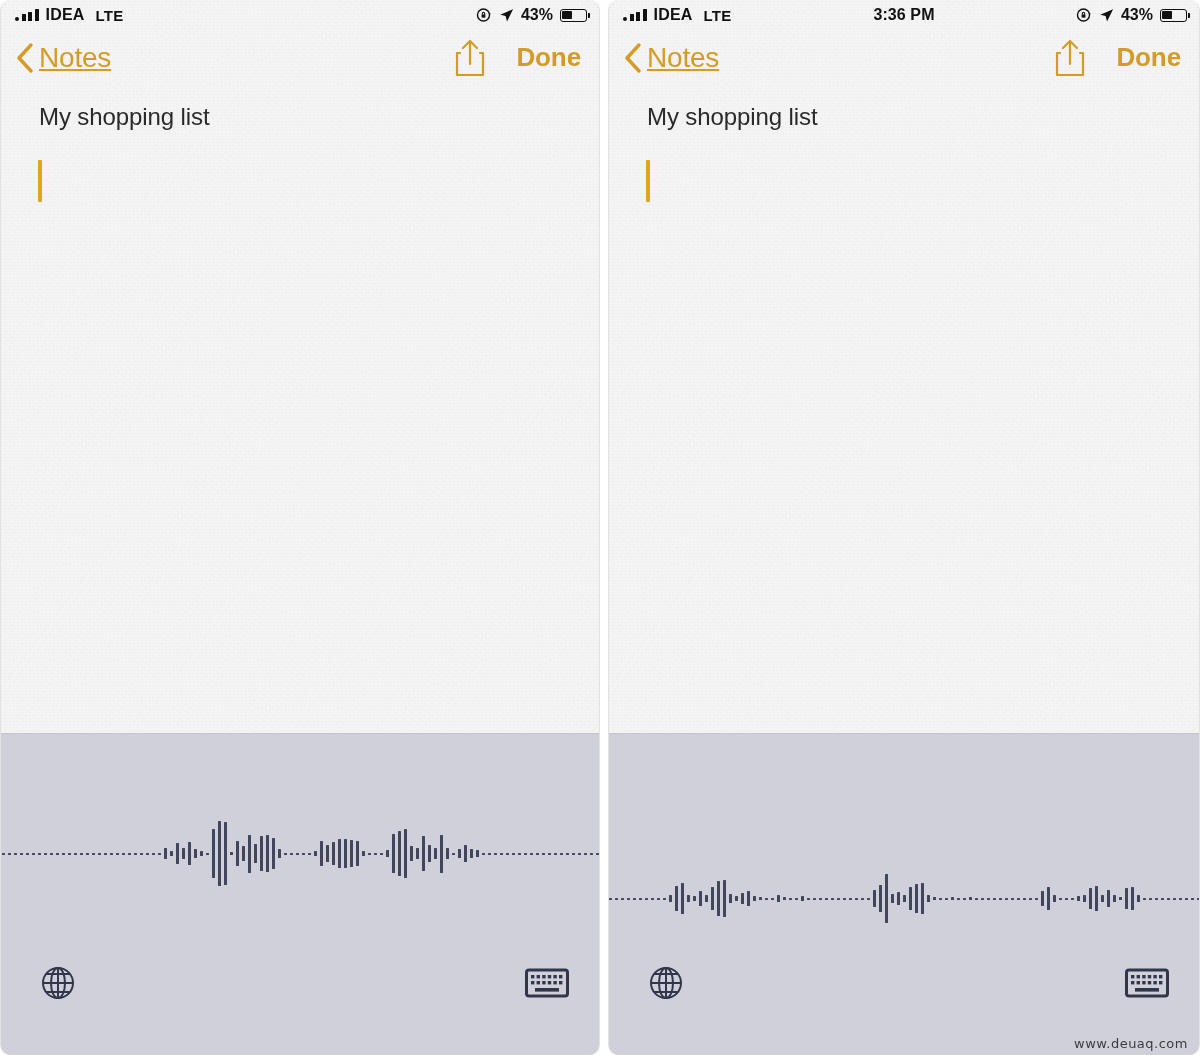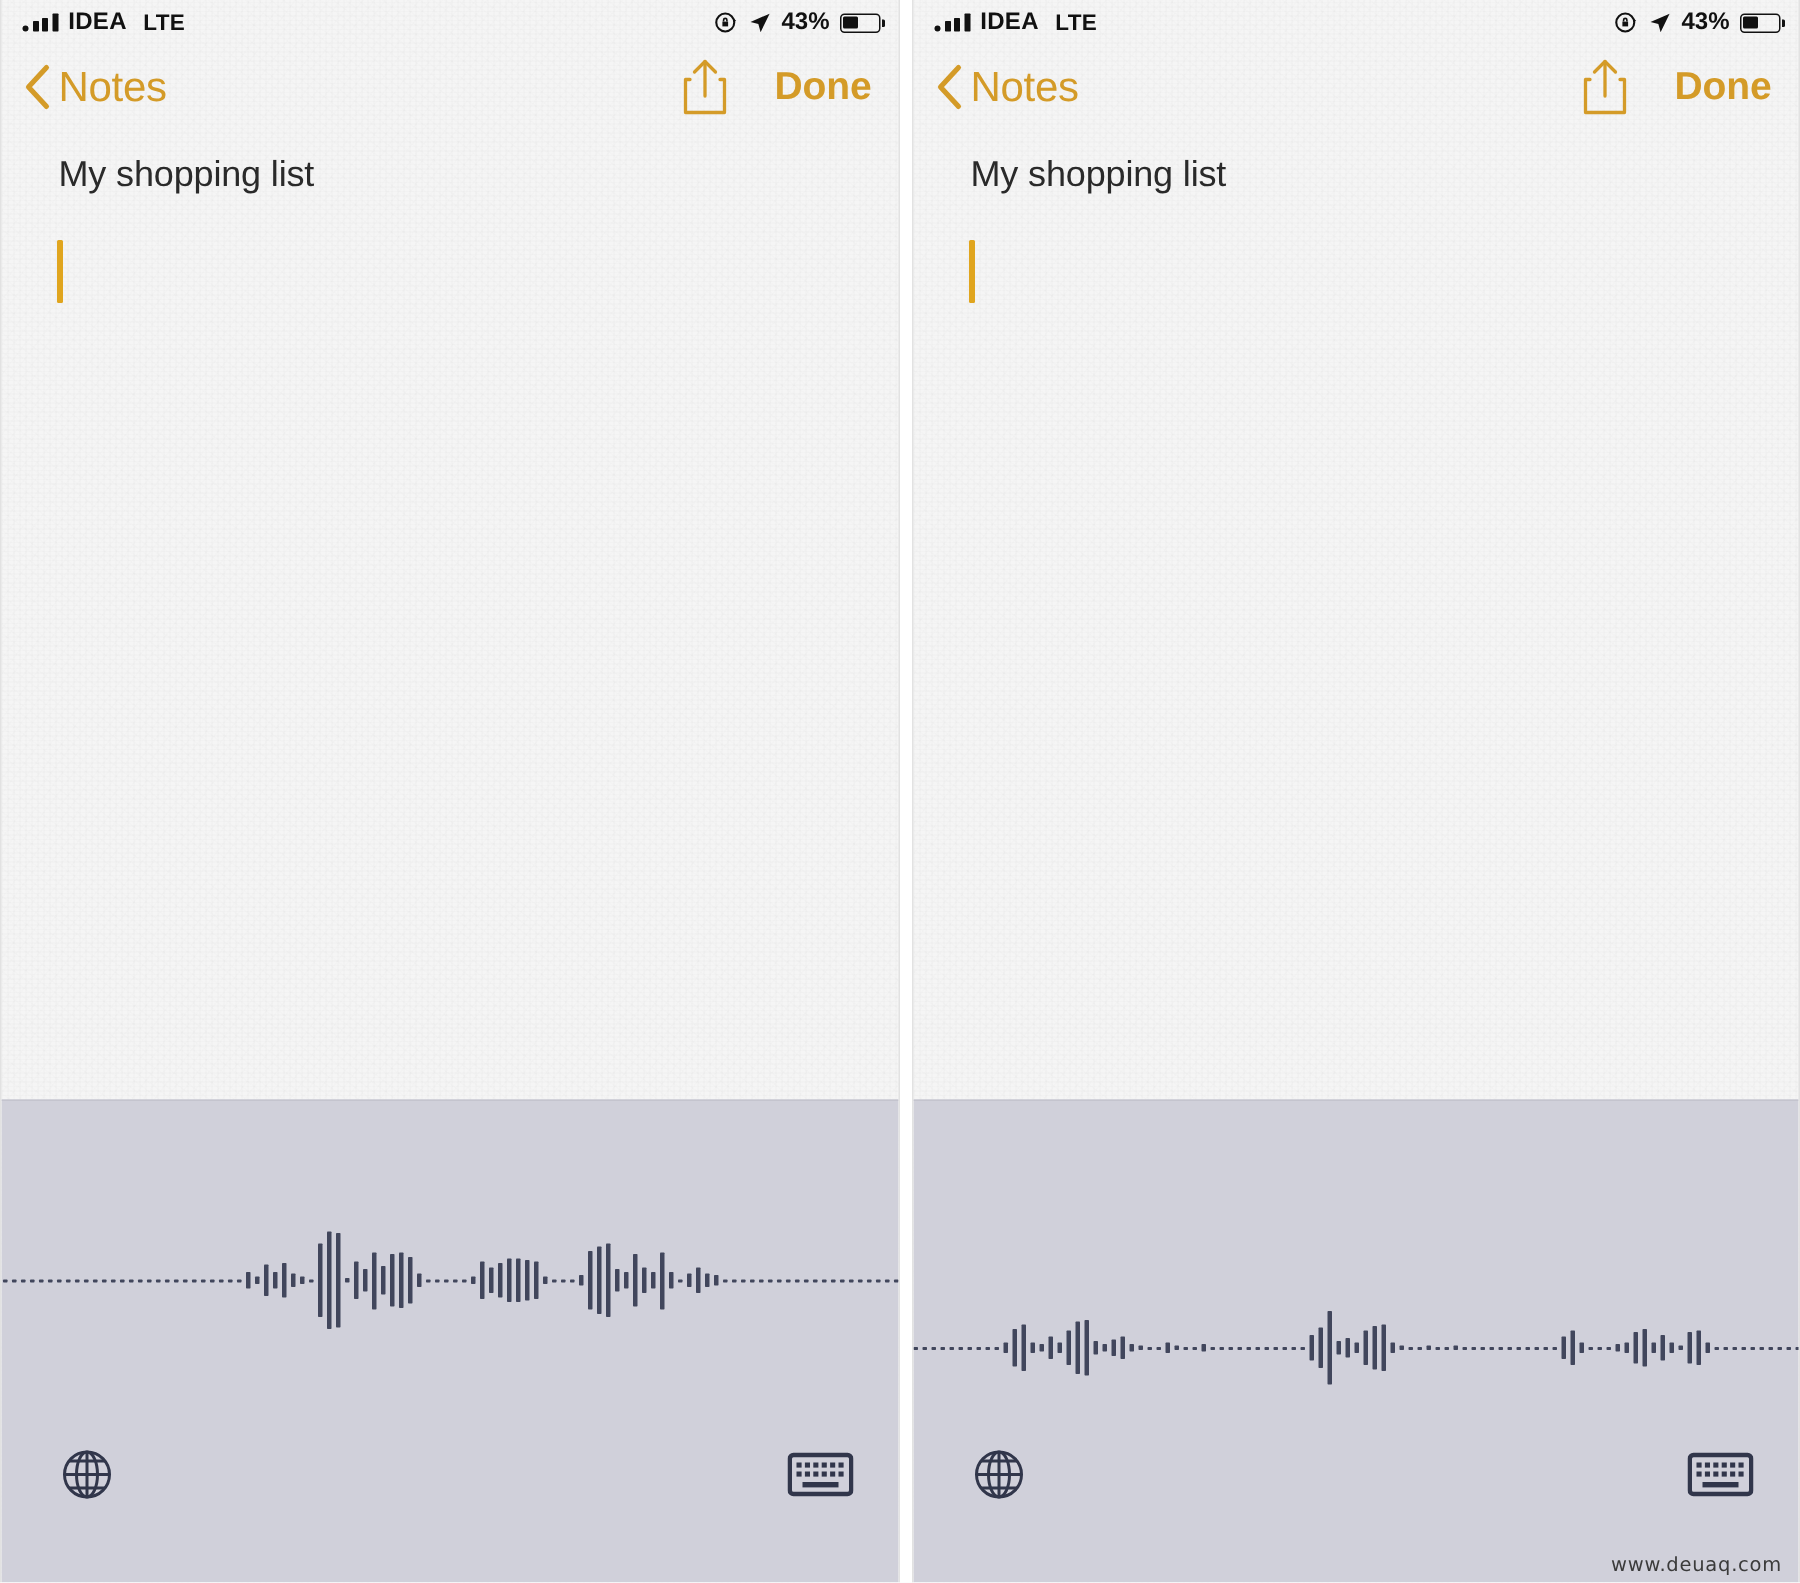--- a/index.html
+++ b/index.html
@@ -35,20 +35,21 @@
   .phone.right { width: 592px; margin-left: 8px; }
 
   
   .paper {
     background-color: #f5f5f5;
     background-image:
       repeating-linear-gradient(0deg,   rgba(0,0,0,0.011) 0px, rgba(0,0,0,0.011) 1px, rgba(255,255,255,0) 1px, rgba(255,255,255,0) 3px),
       repeating-linear-gradient(90deg,  rgba(0,0,0,0.013) 0px, rgba(0,0,0,0.013) 1px, rgba(255,255,255,0) 1px, rgba(255,255,255,0) 4px),
       repeating-linear-gradient(37deg,  rgba(0,0,0,0.008) 0px, rgba(0,0,0,0.008) 1px, rgba(255,255,255,0) 1px, rgba(255,255,255,0) 5px),
       repeating-linear-gradient(127deg, rgba(0,0,0,0.008) 0px, rgba(0,0,0,0.008) 1px, rgba(255,255,255,0) 1px, rgba(255,255,255,0) 6px);
+    border-radius: 10px;
   }
 
   
   .statusbar {
     height: 30px;
     flex: 0 0 30px;
     display: flex;
     align-items: center;
     padding: 0 12px 0 14px;
     font-size: 15px;
@@ -96,21 +97,21 @@
   .navbar {
     height: 55px;
     flex: 0 0 55px;
     display: flex;
     align-items: center;
     padding: 0 18px 0 14px;
     position: relative;
   }
   .back-btn {
     display: flex; align-items: center; gap: 5px;
-    color: #d49b28; cursor: pointer;
+    color: #d49b28; cursor: pointer; text-decoration: underline;
   }
   .chev { display: block; }
   .back-label { font-size: 28px; letter-spacing: -.2px; color: #d49b28; }
 
   .nav-right { margin-left: auto; display: flex; align-items: center; gap: 30px; }
   .share-btn { cursor: pointer; display: block; }
   .done-btn {
     font-size: 26px; font-weight: bold; color: #d49b28;
     cursor: pointer; letter-spacing: -.1px;
   }
@@ -404,20 +405,21 @@
       <div class="sb-left">
         <span class="signal">
           <i></i>
             <i></i>
             <i></i>
             <i></i>
         </span>
         <span class="carrier">IDEA</span>
         <span class="netlabel">LTE</span>
       </div>
+      <div class="sb-center">3:36 PM</div>
       <div class="sb-right">
         <svg width="16" height="16" viewBox="0 0 16 16">
           <circle cx="7.5" cy="8" r="6" fill="none" stroke="#111" stroke-width="1.4"></circle>
           <rect x="5.6" y="7.4" width="3.8" height="3.2" fill="#111"></rect>
           <path d="M6.4 7.4 V6.3 a1.1 1.1 0 0 1 2.2 0 V7.4" fill="none" stroke="#111" stroke-width="1.1"></path>
           <path d="M13.6 5.6 l1.2 1.4 -1.9 .5" fill="#111"></path>
         </svg>
         <svg width="15" height="15" viewBox="0 0 16 16">
           <path d="M15 1.2 L1.4 7.1 L7 8.6 L8.6 14.4 Z" fill="#111"></path>
         </svg>

